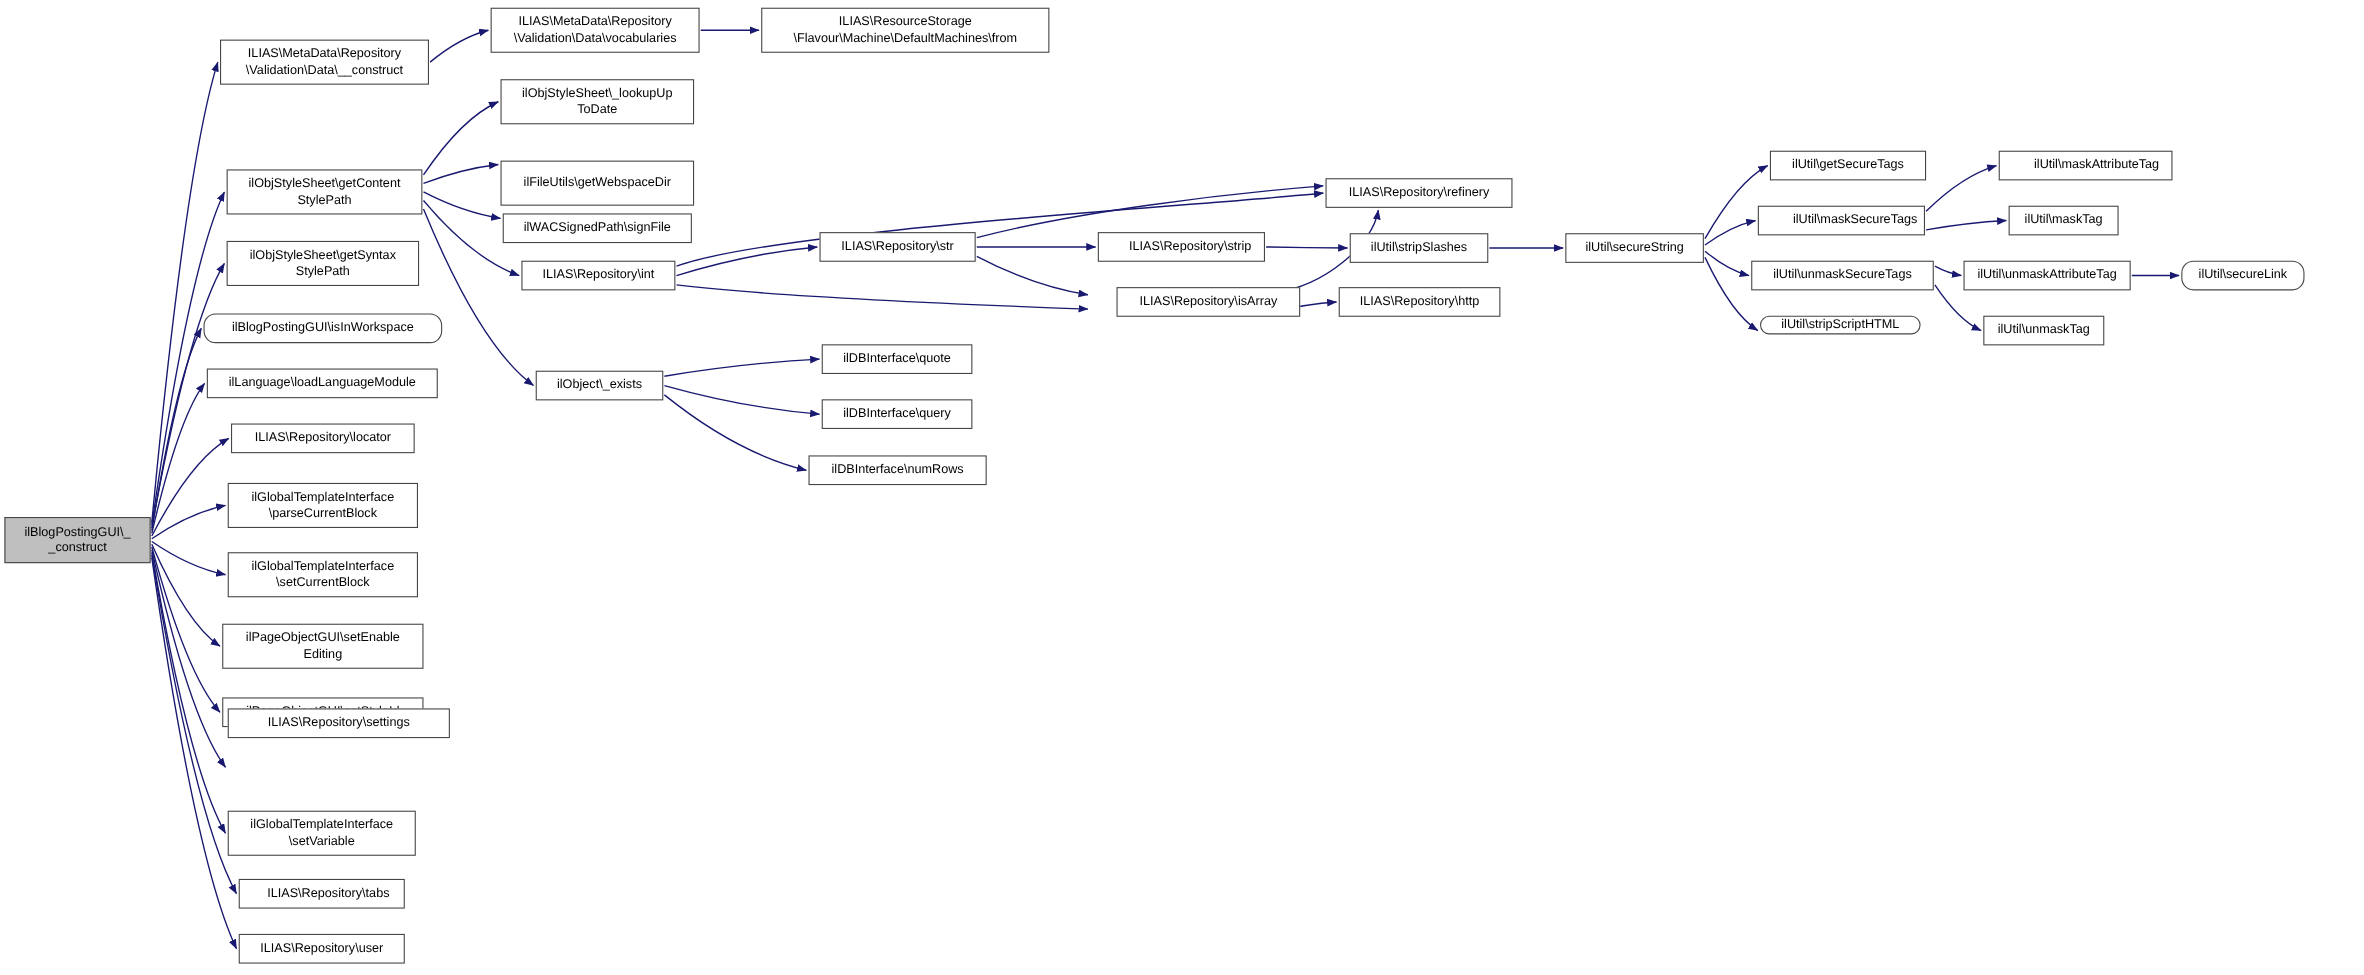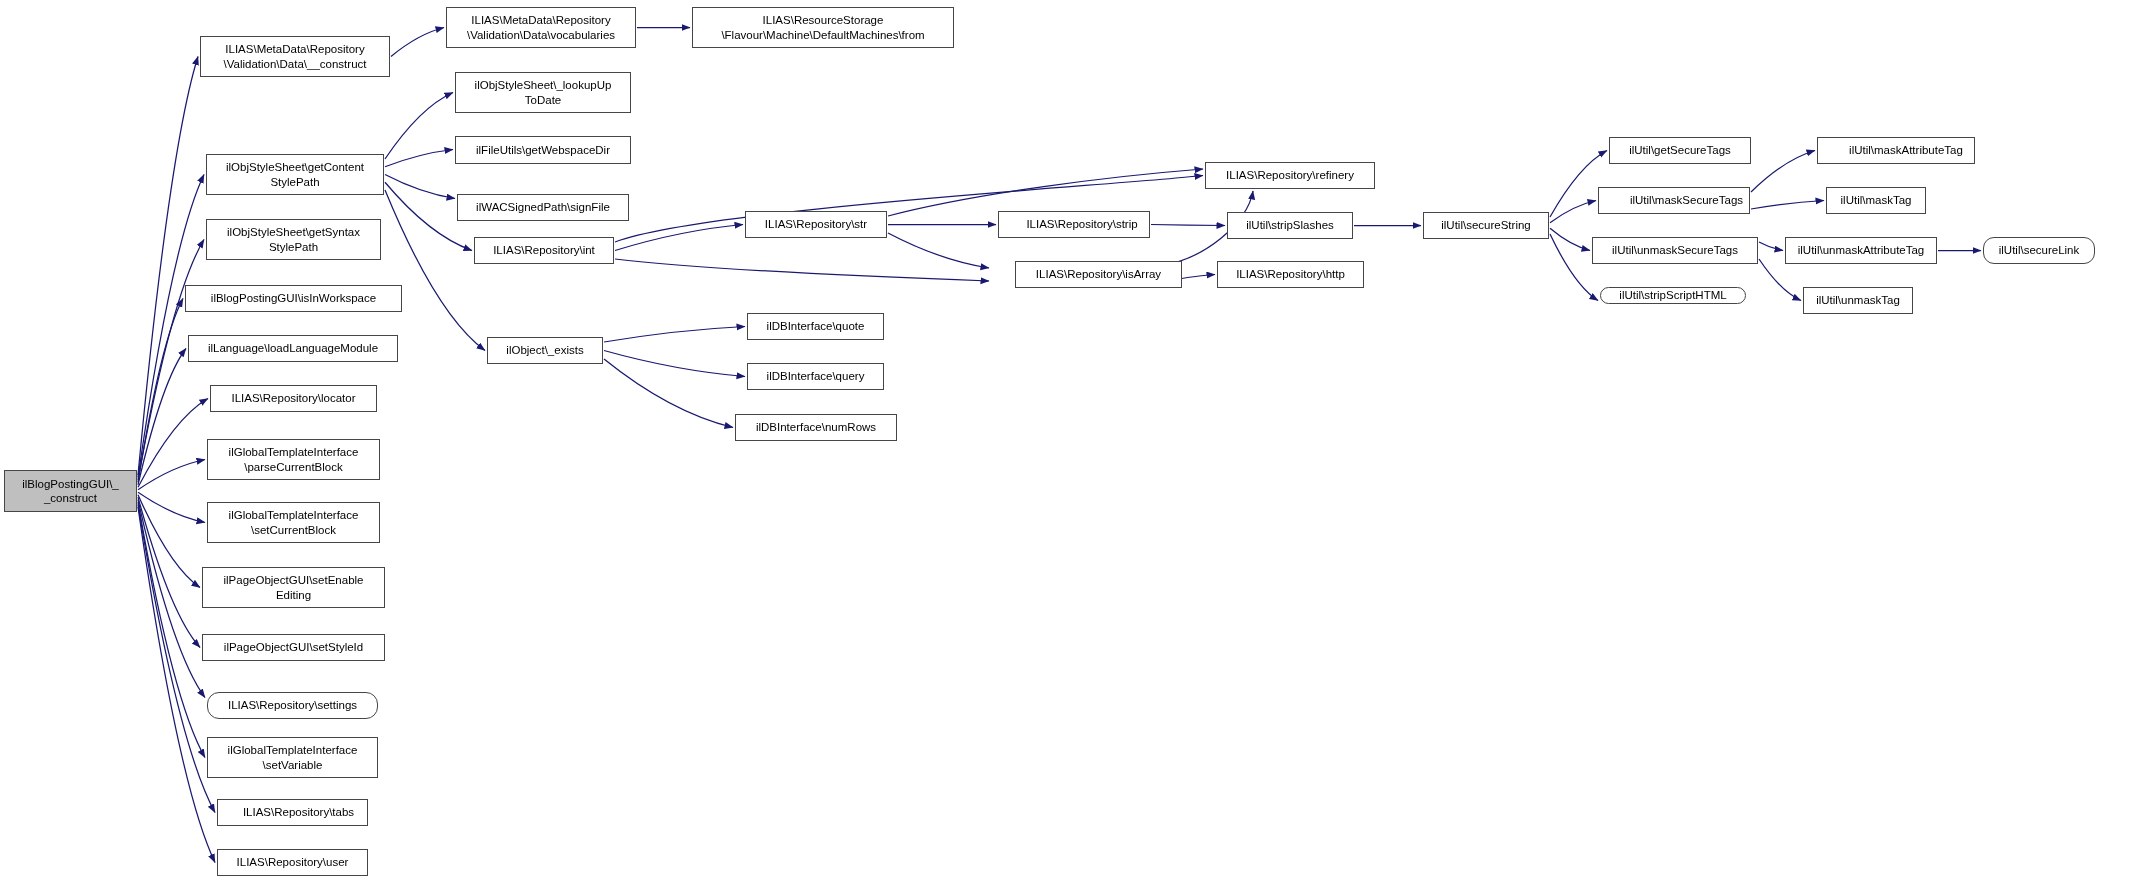--- a/index.html
+++ b/index.html
@@ -87,42 +87,42 @@
       <div class="node root" style="left: 4px; top: 470px; width: 133px; height: 42px;">ilBlogPostingGUI\_
 _construct</div>
       <div class="node" style="left: 200px; top: 36px; width: 190px; height: 41px;">ILIAS\MetaData\Repository
 \Validation\Data\__construct</div>
       <div class="node" style="left: 446px; top: 7px; width: 190px; height: 41px;">ILIAS\MetaData\Repository
 \Validation\Data\vocabularies</div>
       <div class="node" style="left: 692px; top: 7px; width: 262px; height: 41px;">ILIAS\ResourceStorage
 \Flavour\Machine\DefaultMachines\from</div>
       <div class="node" style="left: 455px; top: 72px; width: 176px; height: 41px;">ilObjStyleSheet\_lookupUp
 ToDate</div>
-      <div class="node" style="left: 455px; top: 136px; width: 176px; height: 28px;">ilFileUtils\getWebspaceDir</div>
+      <div class="node" style="left: 455px; top: 146px; width: 176px; height: 41px;">ilFileUtils\getWebspaceDir</div>
       <div class="node" style="left: 206px; top: 154px; width: 178px; height: 41px;">ilObjStyleSheet\getContent
 StylePath</div>
       <div class="node" style="left: 457px; top: 194px; width: 172px; height: 27px;">ilWACSignedPath\signFile</div>
       <div class="node" style="left: 206px; top: 219px; width: 175px; height: 41px;">ilObjStyleSheet\getSyntax
 StylePath</div>
       <div class="node" style="left: 474px; top: 237px; width: 140px; height: 27px;">ILIAS\Repository\int</div>
-      <div class="node" style="left: 185px; top: 285px; width: 217px; height: 27px;">ilBlogPostingGUI\isInWorkspace</div>
+      <div class="node" style="left: 185px; top: 285px; width: 217px; height: 27px; border-radius: 11px;">ilBlogPostingGUI\isInWorkspace</div>
       <div class="node" style="left: 188px; top: 335px; width: 210px; height: 27px;">ilLanguage\loadLanguageModule</div>
       <div class="node" style="left: 487px; top: 337px; width: 116px; height: 27px;">ilObject\_exists</div>
       <div class="node" style="left: 210px; top: 385px; width: 167px; height: 27px;">ILIAS\Repository\locator</div>
       <div class="node" style="left: 747px; top: 313px; width: 137px; height: 27px;">ilDBInterface\quote</div>
       <div class="node" style="left: 747px; top: 363px; width: 137px; height: 27px;">ilDBInterface\query</div>
       <div class="node" style="left: 735px; top: 414px; width: 162px; height: 27px;">ilDBInterface\numRows</div>
       <div class="node" style="left: 207px; top: 439px; width: 173px; height: 41px;">ilGlobalTemplateInterface
 \parseCurrentBlock</div>
       <div class="node" style="left: 207px; top: 502px; width: 173px; height: 41px;">ilGlobalTemplateInterface
 \setCurrentBlock</div>
       <div class="node" style="left: 202px; top: 567px; width: 183px; height: 41px;">ilPageObjectGUI\setEnable
 Editing</div>
       <div class="node" style="left: 202px; top: 634px; width: 183px; height: 27px;">ilPageObjectGUI\setStyleId</div>
-      <div class="node" style="left: 207px; top: 692px; width: 171px; height: 27px; border-radius: 12px;">ILIAS\Repository\settings</div>
+      <div class="node" style="left: 207px; top: 644px; width: 202px; height: 27px;">ILIAS\Repository\settings</div>
       <div class="node" style="left: 207px; top: 737px; width: 171px; height: 41px;">ilGlobalTemplateInterface
 \setVariable</div>
       <div class="node" style="left: 217px; top: 799px; width: 151px; height: 27px; padding-left: 12px;">ILIAS\Repository\tabs</div>
       <div class="node" style="left: 217px; top: 849px; width: 151px; height: 27px;">ILIAS\Repository\user</div>
       <div class="node" style="left: 745px; top: 211px; width: 142px; height: 27px;">ILIAS\Repository\str</div>
       <div class="node" style="left: 998px; top: 211px; width: 152px; height: 27px; padding-left: 16px;">ILIAS\Repository\strip</div>
       <div class="node" style="left: 991px; top: 261px; width: 167px; height: 27px; margin-left: 24px;">ILIAS\Repository\isArray</div>
       <div class="node" style="left: 1205px; top: 162px; width: 170px; height: 27px;">ILIAS\Repository\refinery</div>
       <div class="node" style="left: 1227px; top: 212px; width: 126px; height: 27px;">ilUtil\stripSlashes</div>
       <div class="node" style="left: 1217px; top: 261px; width: 147px; height: 27px;">ILIAS\Repository\http</div>

